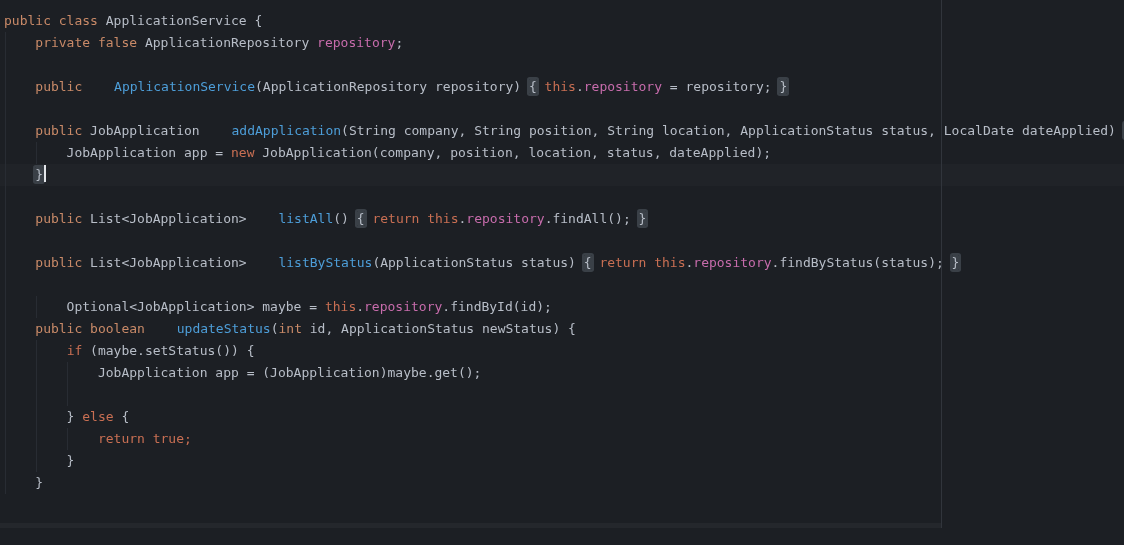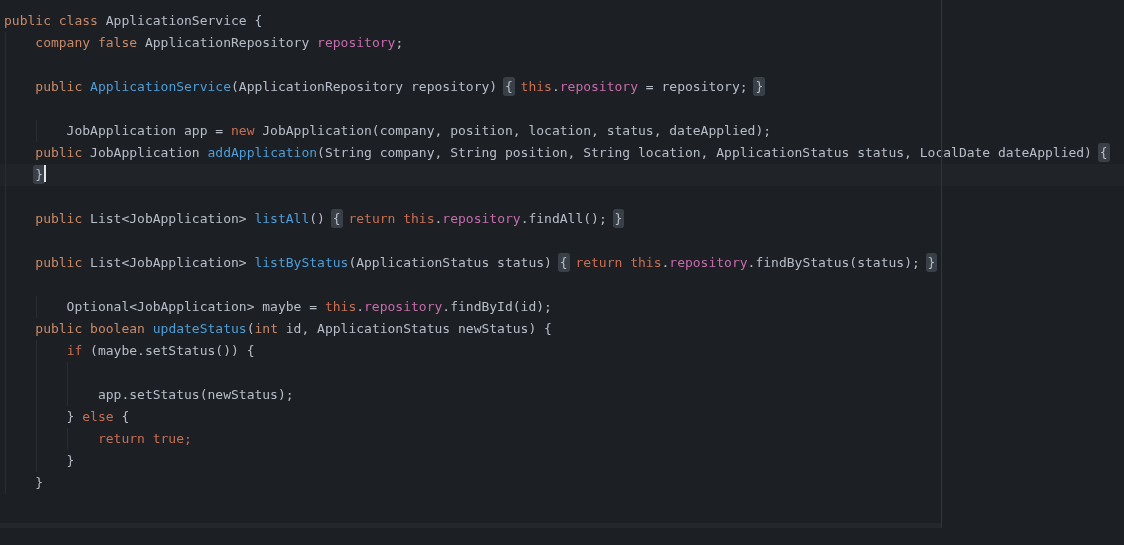--- a/index.html
+++ b/index.html
@@ -29,56 +29,56 @@
     color:var(--c-text);
   }
   .line.current{background:var(--c-current-line);}
   .g{
     position:absolute;top:0;bottom:0;width:1px;
     background:var(--c-indent-guide);
   }
   .tx{color:var(--c-text);}
   .kw{color:var(--c-keyword);}
   .kw2{color:var(--c-keyword2);}
-  .fn{color:var(--c-function);}
+  .fn{color:var(--c-function);margin-left:24px;}
   .field{color:var(--c-field);}
   .hl{
     color:var(--c-text);
     background:var(--c-brace-highlight-bg);
     box-shadow:0 0 0 2px var(--c-brace-highlight-bg);
     border-radius:1px;
   }
   .cursor{
     display:inline-block;width:2px;height:17px;
     background:var(--c-cursor);vertical-align:-3px;margin-left:0.5px;
   }
 </style>
 </head>
 <body>
 
 <div class="editor">
   <div class="code">
       <div class="line"><span class="kw">public</span><span class="tx"> </span><span class="kw">class</span><span class="tx"> ApplicationService {</span></div>
-      <div class="line"><span class="g" style="left: 4.5px;"></span><span class="tx">    </span><span class="kw">company</span><span class="tx"> </span><span class="kw">false</span><span class="tx"> ApplicationRepository </span><span class="field">repository</span><span class="tx">;</span></div>
+      <div class="line"><span class="g" style="left: 4.5px;"></span><span class="tx">    </span><span class="kw">private</span><span class="tx"> </span><span class="kw">false</span><span class="tx"> ApplicationRepository </span><span class="field">repository</span><span class="tx">;</span></div>
       <div class="line"><span class="g" style="left: 4.5px;"></span></div>
       <div class="line"><span class="g" style="left: 4.5px;"></span><span class="tx">    </span><span class="kw">public</span><span class="tx"> </span><span class="fn">ApplicationService</span><span class="tx">(ApplicationRepository repository) </span><span class="hl">{</span><span class="tx"> </span><span class="kw2">this</span><span class="tx">.</span><span class="field">repository</span><span class="tx"> = repository; </span><span class="hl">}</span></div>
       <div class="line"><span class="g" style="left: 4.5px;"></span></div>
+      <div class="line"><span class="g" style="left: 4.5px;"></span><span class="tx">    </span><span class="kw">public</span><span class="tx"> JobApplication </span><span class="fn">addApplication</span><span class="tx">(String company, String position, String location, ApplicationStatus status, LocalDate dateApplied) </span><span class="hl">{</span></div>
       <div class="line"><span class="g" style="left: 4.5px;"></span><span class="g" style="left: 35.82px;"></span><span class="tx">        JobApplication app = </span><span class="kw2">new</span><span class="tx"> JobApplication(company, position, location, status, dateApplied);</span></div>
-      <div class="line"><span class="g" style="left: 4.5px;"></span><span class="tx">    </span><span class="kw">public</span><span class="tx"> JobApplication </span><span class="fn">addApplication</span><span class="tx">(String company, String position, String location, ApplicationStatus status, LocalDate dateApplied) </span><span class="hl">{</span></div>
       <div class="line current"><span class="g" style="left: 4.5px;"></span><span class="tx">    </span><span class="hl">}</span><span class="cursor"></span></div>
       <div class="line"><span class="g" style="left: 4.5px;"></span></div>
       <div class="line"><span class="g" style="left: 4.5px;"></span><span class="tx">    </span><span class="kw">public</span><span class="tx"> List&lt;JobApplication&gt; </span><span class="fn">listAll</span><span class="tx">() </span><span class="hl">{</span><span class="tx"> </span><span class="kw2">return</span><span class="tx"> </span><span class="kw2">this</span><span class="tx">.</span><span class="field">repository</span><span class="tx">.findAll(); </span><span class="hl">}</span></div>
       <div class="line"><span class="g" style="left: 4.5px;"></span></div>
       <div class="line"><span class="g" style="left: 4.5px;"></span><span class="tx">    </span><span class="kw">public</span><span class="tx"> List&lt;JobApplication&gt; </span><span class="fn">listByStatus</span><span class="tx">(ApplicationStatus status) </span><span class="hl">{</span><span class="tx"> </span><span class="kw2">return</span><span class="tx"> </span><span class="kw2">this</span><span class="tx">.</span><span class="field">repository</span><span class="tx">.findByStatus(status); </span><span class="hl">}</span></div>
       <div class="line"><span class="g" style="left: 4.5px;"></span></div>
       <div class="line"><span class="g" style="left: 4.5px;"></span><span class="g" style="left: 35.82px;"></span><span class="tx">        Optional&lt;JobApplication&gt; maybe = </span><span class="kw2">this</span><span class="tx">.</span><span class="field">repository</span><span class="tx">.findById(id);</span></div>
       <div class="line"><span class="g" style="left: 4.5px;"></span><span class="tx">    </span><span class="kw">public</span><span class="tx"> </span><span class="kw">boolean</span><span class="tx"> </span><span class="fn">updateStatus</span><span class="tx">(</span><span class="kw">int</span><span class="tx"> id, ApplicationStatus newStatus) {</span></div>
       <div class="line"><span class="g" style="left: 4.5px;"></span><span class="g" style="left: 35.82px;"></span><span class="tx">        </span><span class="kw2">if</span><span class="tx"> (maybe.setStatus()) {</span></div>
+      <div class="line"><span class="g" style="left: 4.5px;"></span><span class="g" style="left: 35.82px;"></span><span class="g" style="left: 67.14px;"></span><span class="tx">            JobApplication app = (JobApplication)maybe.get();</span></div>
       <div class="line"><span class="g" style="left: 4.5px;"></span><span class="g" style="left: 35.82px;"></span><span class="g" style="left: 67.14px;"></span></div>
-      <div class="line"><span class="g" style="left: 4.5px;"></span><span class="g" style="left: 35.82px;"></span><span class="g" style="left: 67.14px;"></span><span class="tx">            app.setStatus(newStatus);</span></div>
       <div class="line"><span class="g" style="left: 4.5px;"></span><span class="g" style="left: 35.82px;"></span><span class="tx">        } </span><span class="kw2">else</span><span class="tx"> {</span></div>
       <div class="line"><span class="g" style="left: 4.5px;"></span><span class="g" style="left: 35.82px;"></span><span class="g" style="left: 67.14px;"></span><span class="tx">            </span><span class="kw2">return</span><span class="tx"> </span><span class="kw2">true;</span></div>
       <div class="line"><span class="g" style="left: 4.5px;"></span><span class="g" style="left: 35.82px;"></span><span class="tx">        }</span></div>
       <div class="line"><span class="g" style="left: 4.5px;"></span><span class="tx">    }</span></div>
     </div>
   <div class="ruler" style="left: 941px;"></div>
   <div class="hscroll"></div>
 </div>
 
 </body></html>

